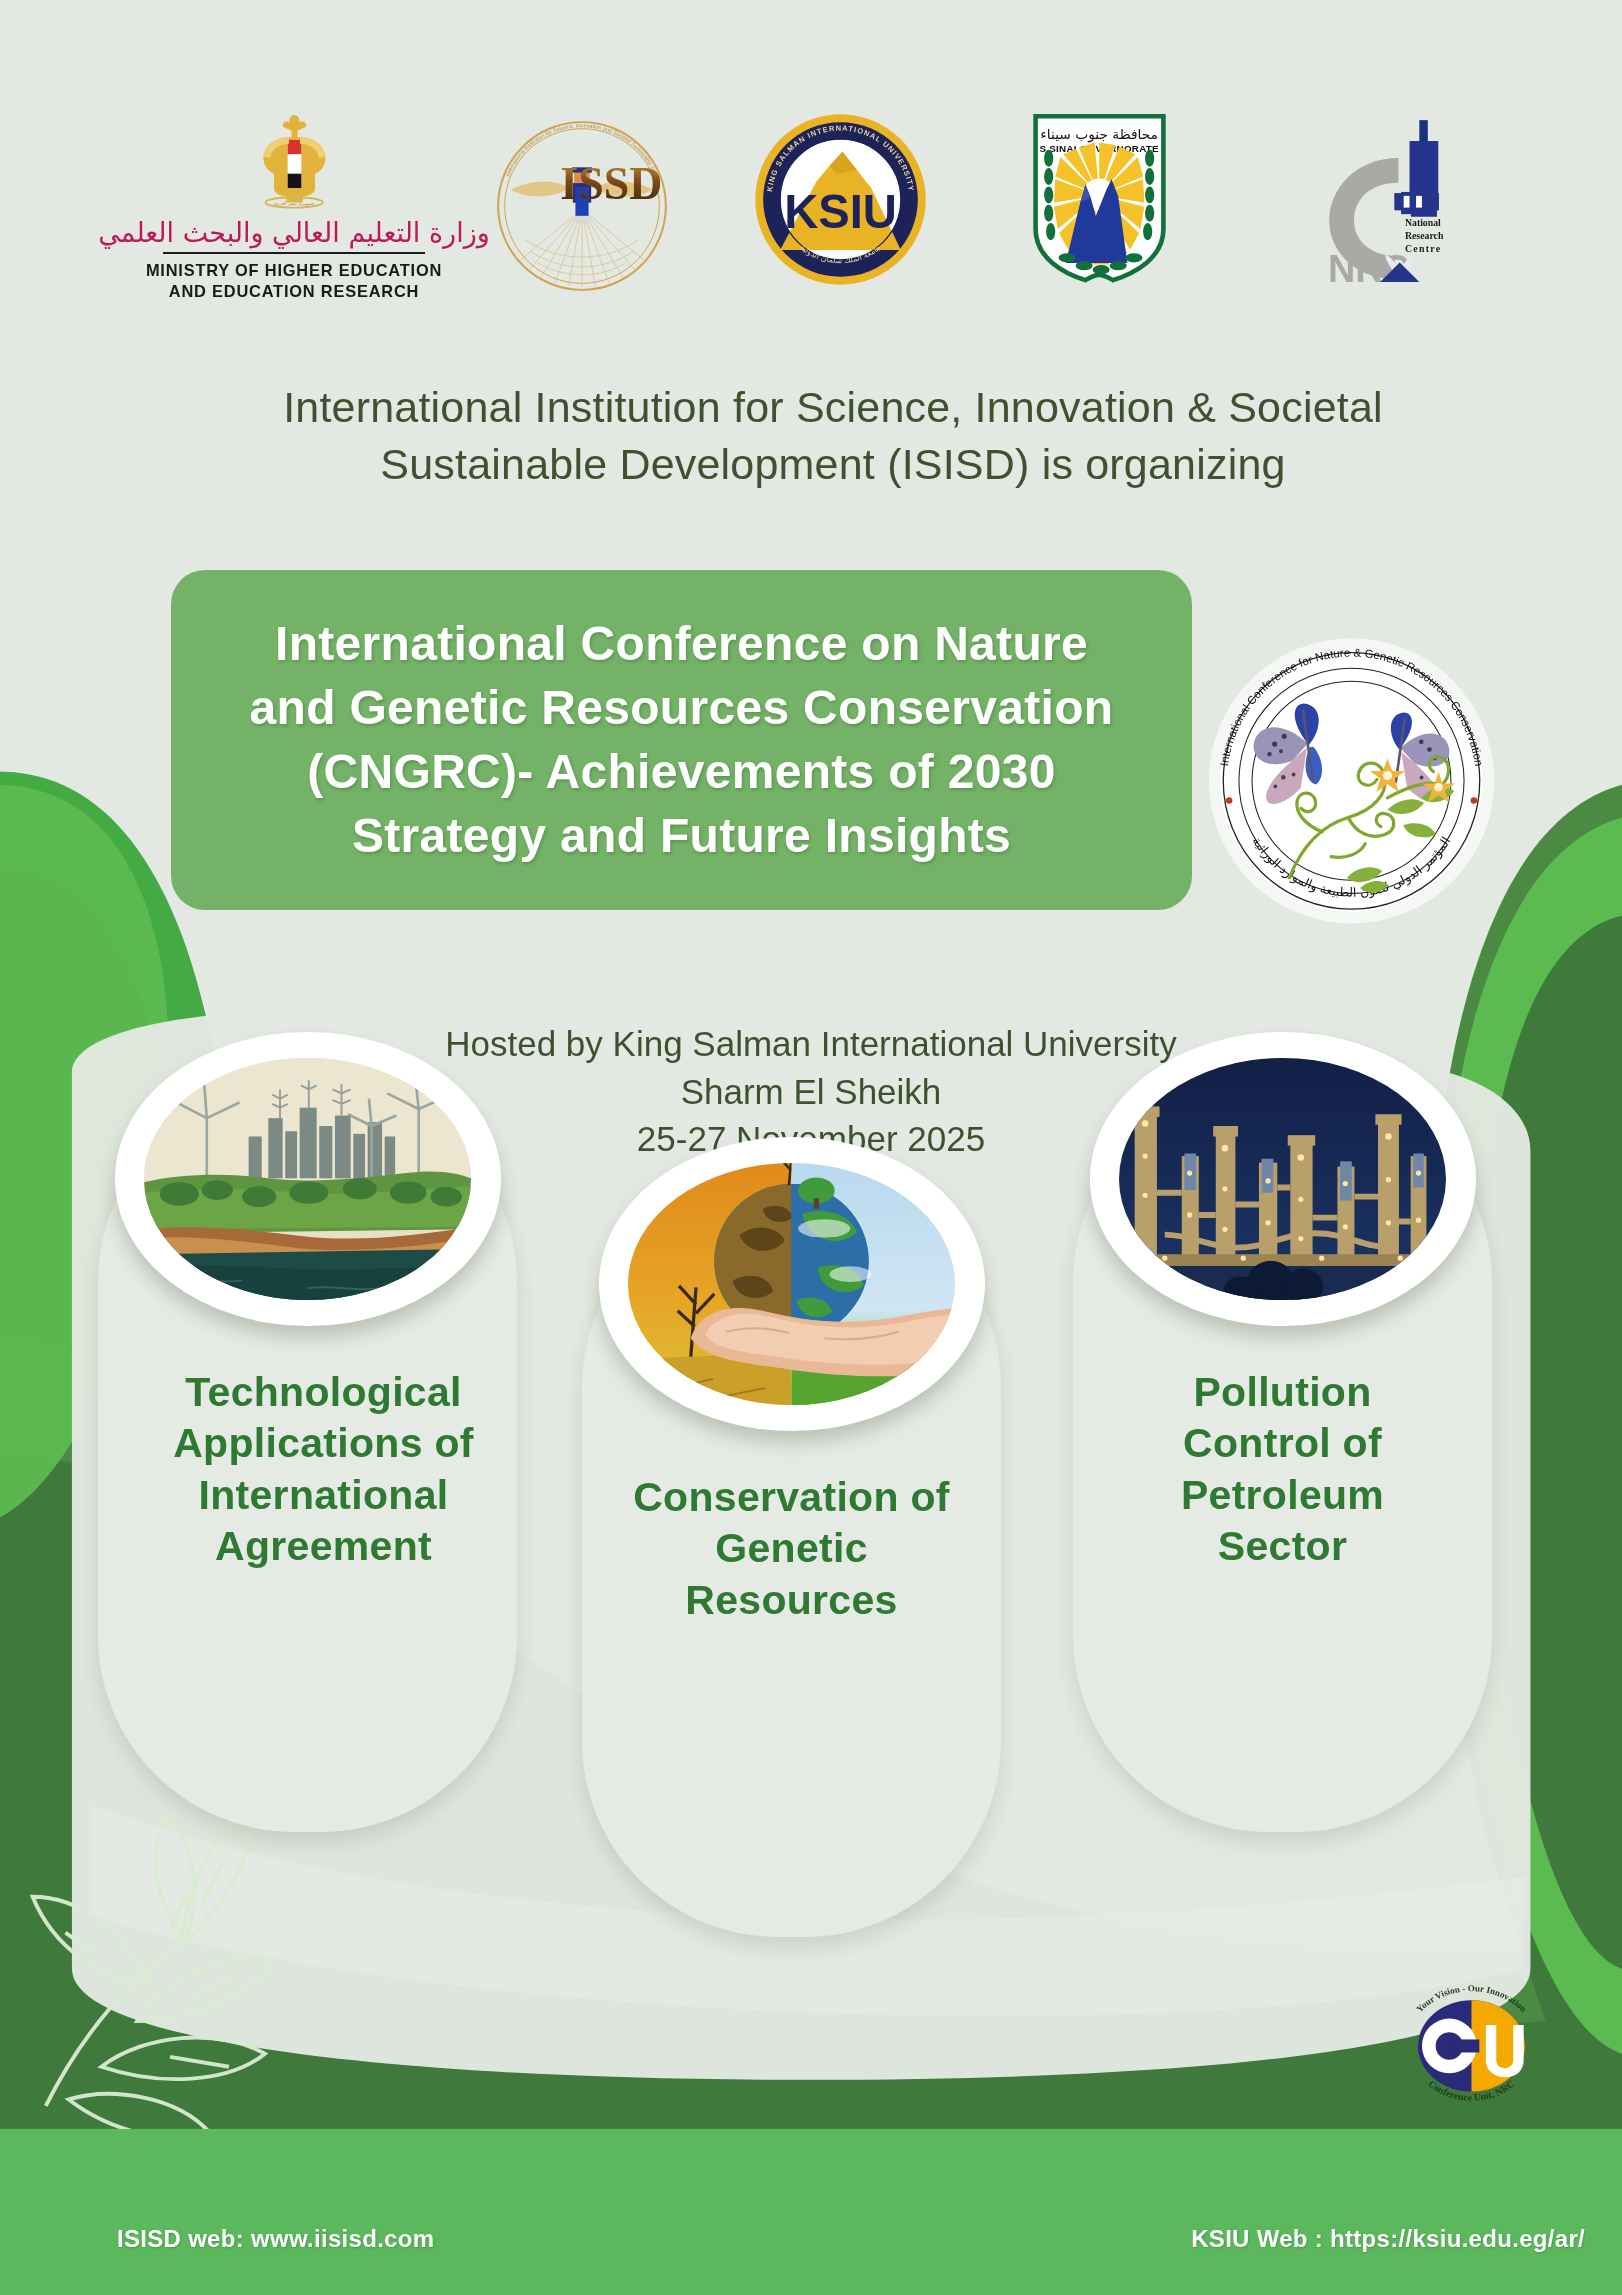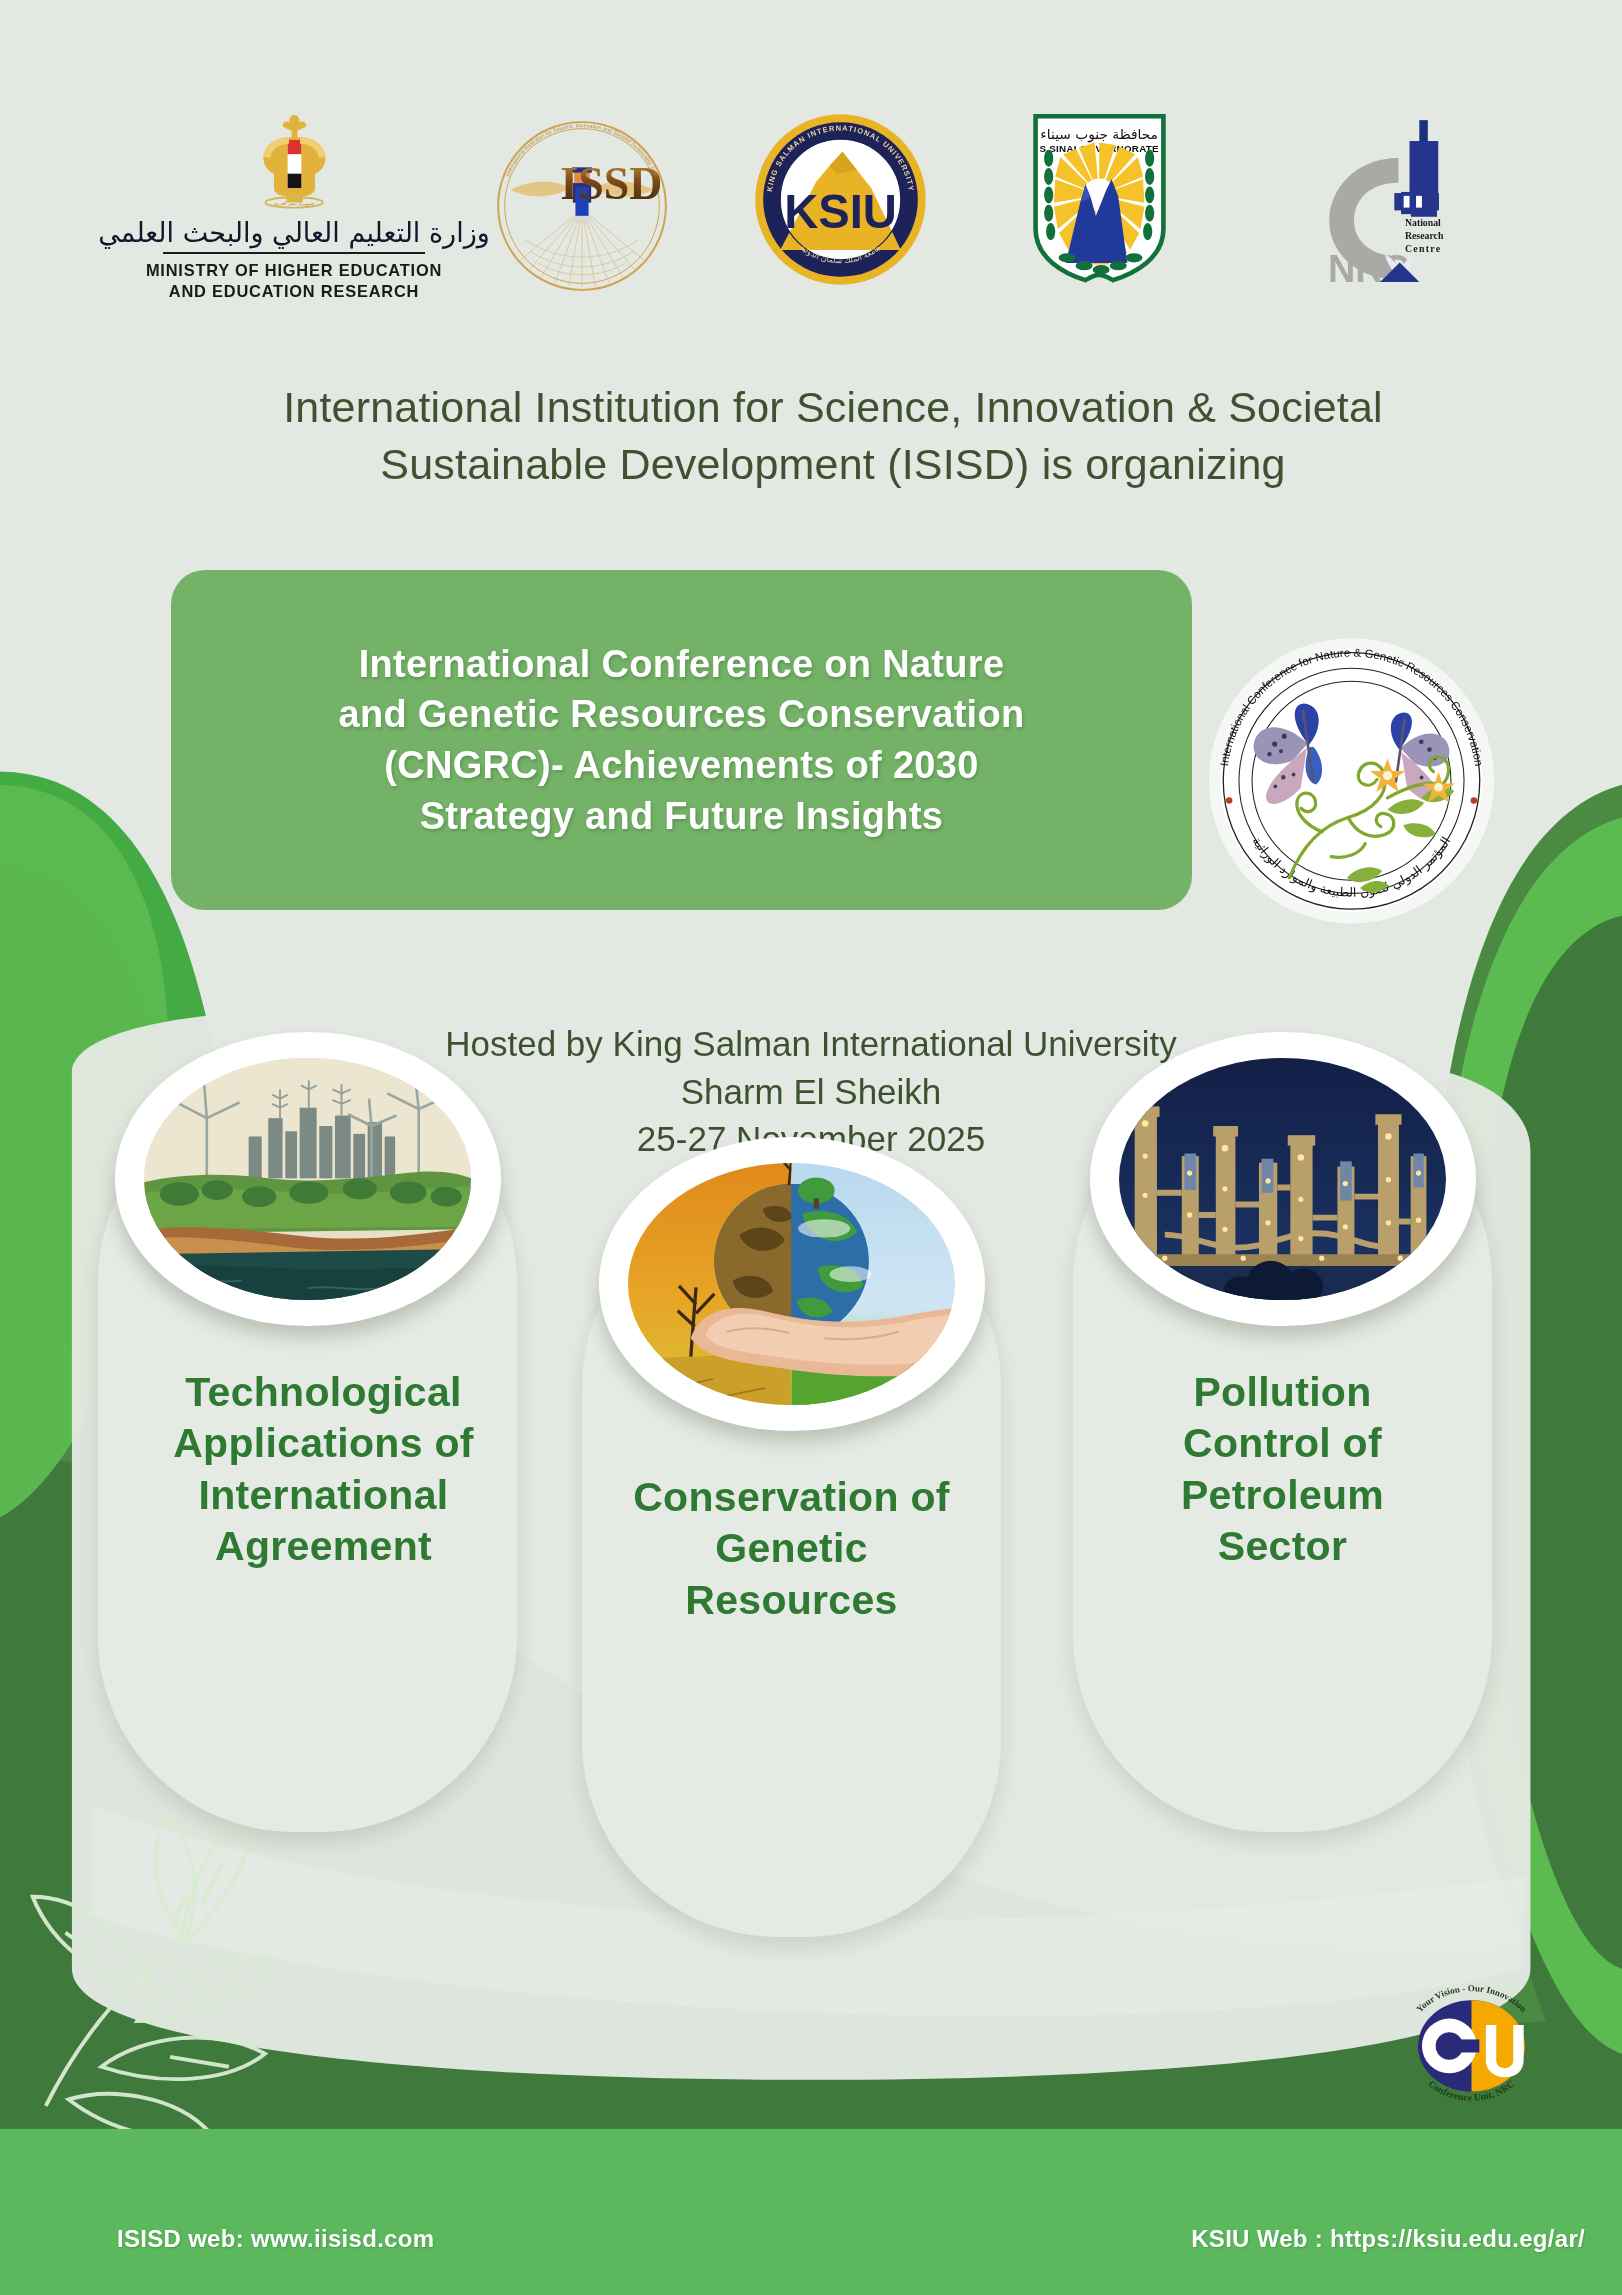--- a/index.html
+++ b/index.html
@@ -25,21 +25,21 @@
   .logo-cell{position:relative;display:flex;flex-direction:column;align-items:center;}
   .logo-moh{width:314px;}
   .logo-isisd{width:262px;}
   .logo-ksiu{width:255px;}
   .logo-sinai{width:262px;}
   .logo-nrc{width:255px;align-items:flex-end;}
 
   .moh-eagle{width:75px;height:98px;position:relative;margin:0 auto;}
   .moh-arabic{
     font-family:"DejaVu Sans", sans-serif;
-    font-size:27px;color:#0f172a;direction:rtl;text-align:right;
+    font-size:27px;color:#be185d;direction:rtl;text-align:right;
     margin-top:7.9px;letter-spacing:0px;white-space:nowrap;
   }
   .moh-rule{width:262px;height:2px;background:#1b1b1b;margin:3.9px auto 5.9px;}
   .moh-en{
     font-size:16.4px;font-weight:bold;color:#1a1a1a;text-align:center;
     line-height:1.32;letter-spacing:0.8px;
   }
 
   .isisd-badge{width:190px;height:190px;position:relative;}
   .ksiu-badge{width:177px;height:177px;position:relative;}
@@ -55,21 +55,21 @@
   }
 
   
   #title-banner{
     position:absolute;left:171px;top:570px;width:1021px;height:340px;
     background:#73b267;border-radius:34px;
     display:flex;align-items:center;justify-content:center;
     padding:0 29px;
   }
   #title-text{
-    color:#ffffff;font-size:38px;font-weight:bold;line-height:1.33;
+    color:#ffffff;font-size:48px;font-weight:bold;line-height:1.33;
     text-align:center;letter-spacing:0.3px;
     text-shadow:1.3px 2px 3.3px rgba(40,70,30,.28);
     width:100%;
   }
 
   
   #cngrc-emblem{
     position:absolute;left:1191px;top:629px;width:321px;height:301px;
   }
 

